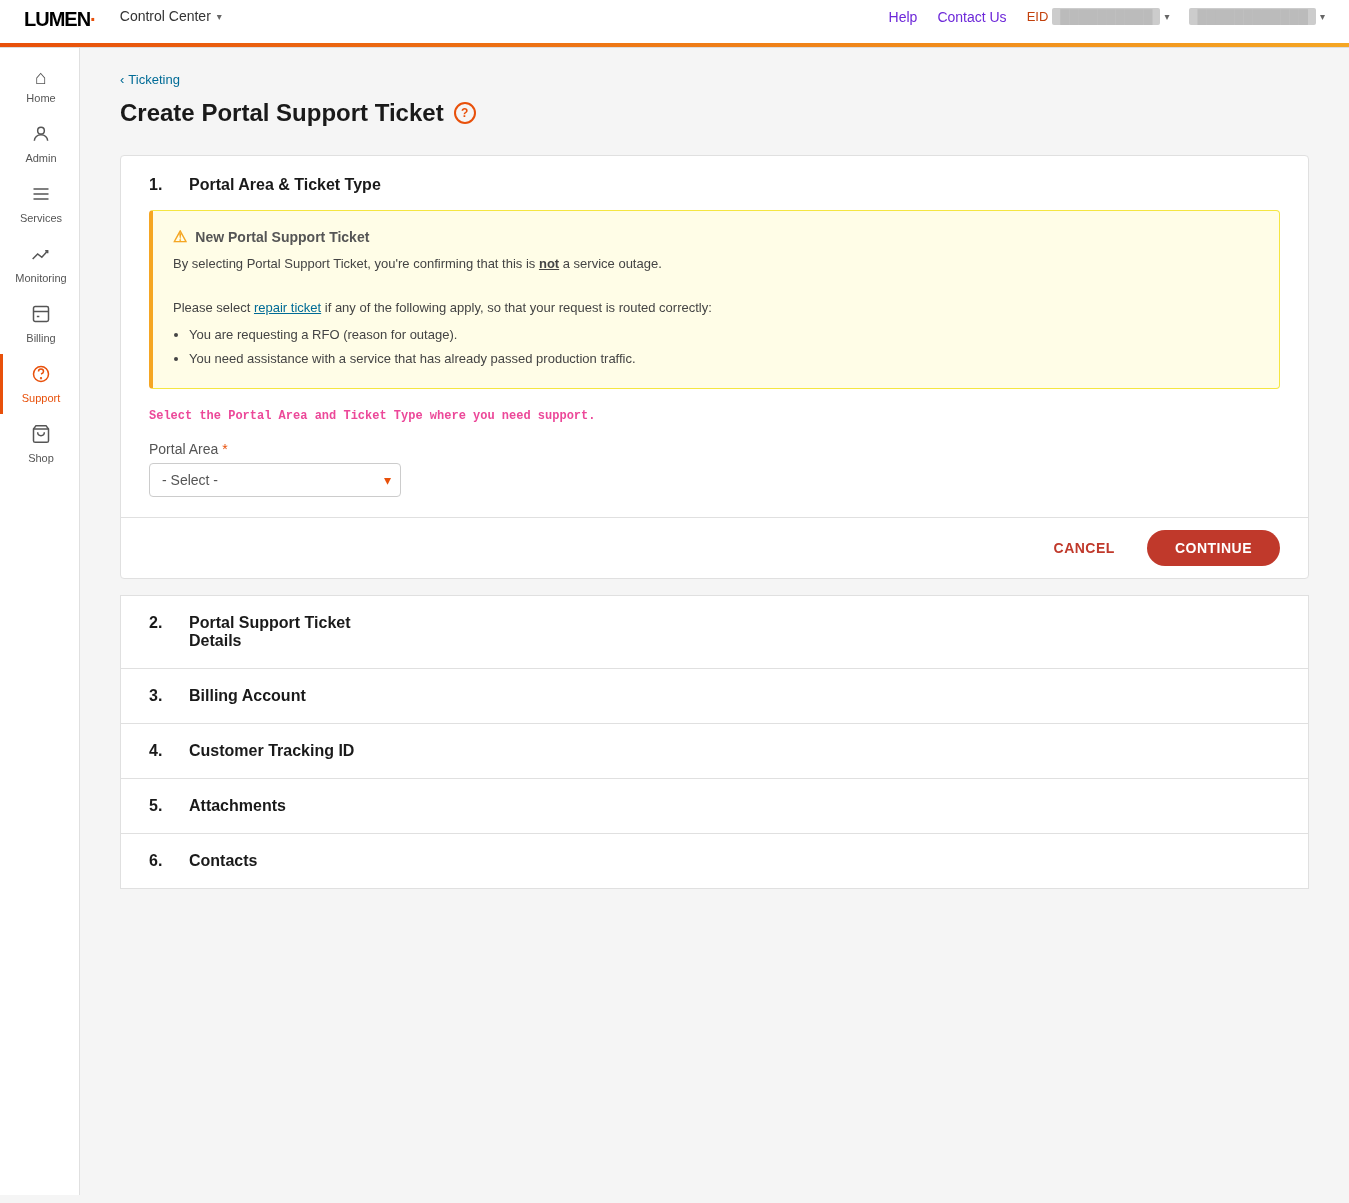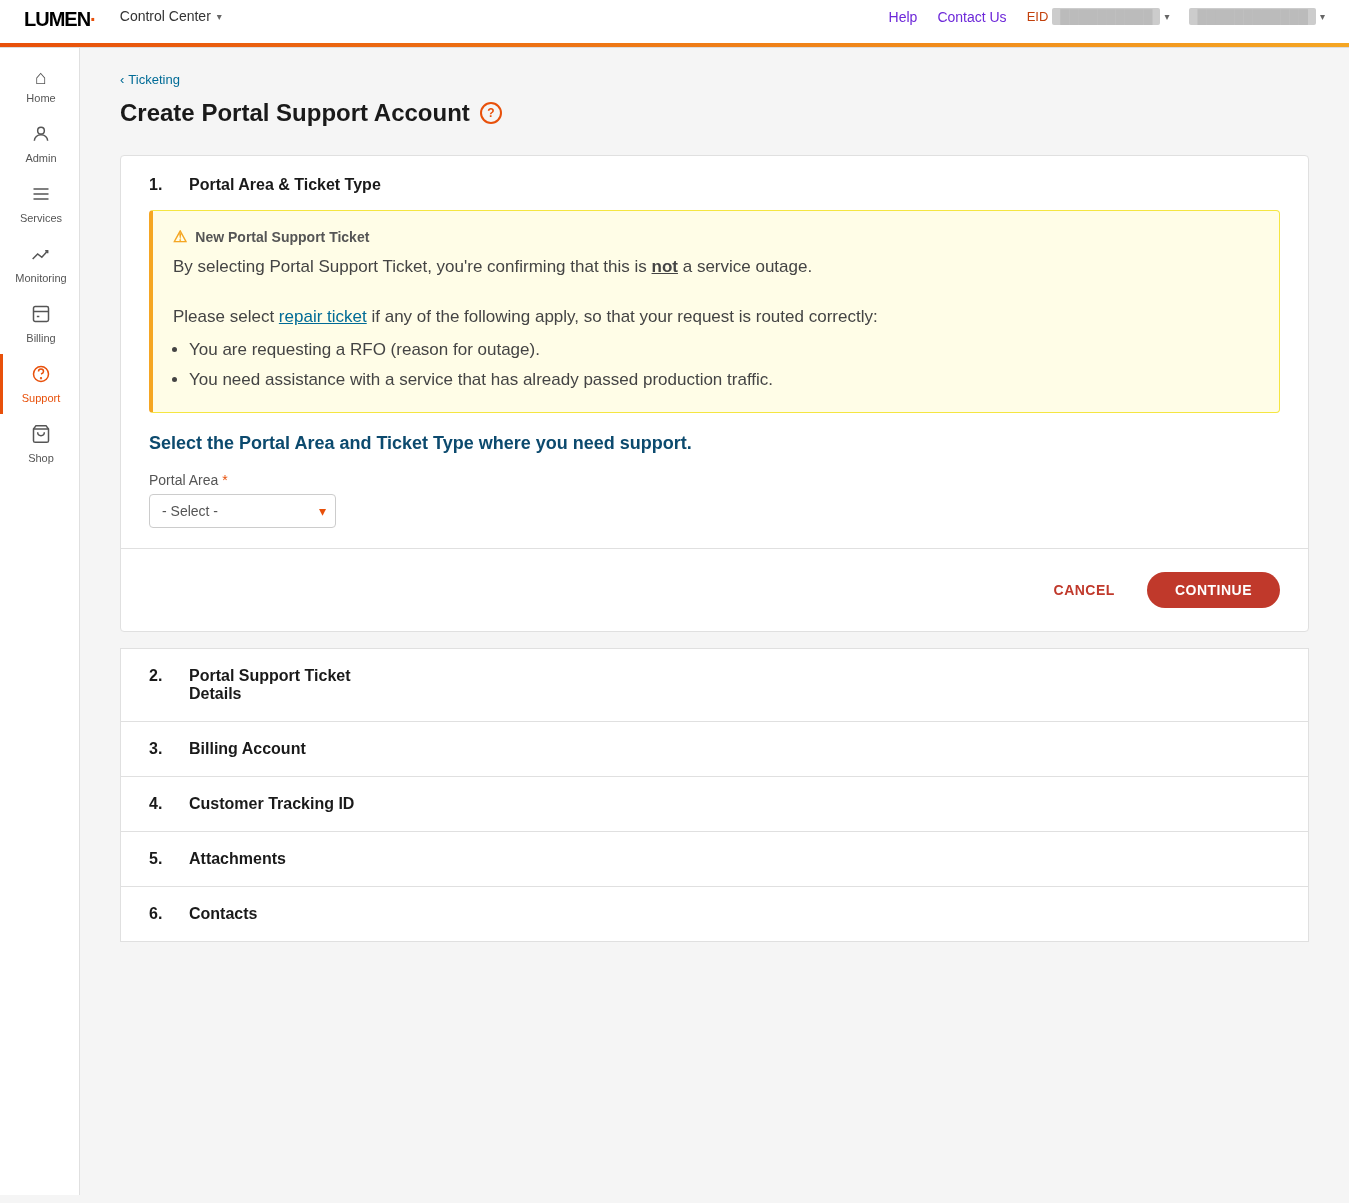--- a/index.html
+++ b/index.html
@@ -175,57 +175,58 @@
       gap: 8px;
       font-weight: 700;
       color: #555;
       margin-bottom: 8px;
     }
     .alert-icon {
       color: #f5a623;
       font-size: 16px;
     }
     .alert-body {
-      font-size: 17px;
+      font-size: 13px;
       color: #444;
       line-height: 1.5;
     }
     .alert-body a {
       color: #006b96;
       text-decoration: underline;
       cursor: pointer;
     }
     .alert-list {
       margin: 8px 0 0 16px;
       list-style: disc;
     }
     .alert-list li { margin-bottom: 4px; }
 
     
     .form-area {
       padding: 0 28px 20px 28px;
     }
     .form-instruction {
-      font-size: 18px;
+      font-size: 12px;
       font-weight: 600;
-      color: #0c4a6e;
+      color: #ec4899;
       margin-bottom: 18px;
+      font-family: Liberation Mono, monospace;
     }
     .form-label {
       font-size: 14px;
       color: #555;
       margin-bottom: 6px;
       display: flex;
       align-items: center;
       gap: 4px;
     }
     .required-star { color: #e8500a; }
     .select-wrapper {
       position: relative;
-      width: 187px;
+      width: 252px;
     }
     .select-input {
       width: 100%;
       padding: 8px 36px 8px 12px;
       border: 1px solid #ccc;
       border-radius: 4px;
       font-size: 14px;
       color: #555;
       background: #fff;
       appearance: none;
@@ -239,21 +240,21 @@
       color: #e8500a;
       pointer-events: none;
       font-size: 14px;
     }
 
     
     .action-bar {
       display: flex;
       justify-content: flex-end;
       gap: 12px;
-      padding: 23px 28px;
+      padding: 12px 28px;
       border-top: 1px solid #e0e0e0;
     }
     .btn-cancel {
       background: transparent;
       border: none;
       color: #c0392b;
       font-size: 14px;
       font-weight: 700;
       letter-spacing: 0.5px;
       cursor: pointer;
@@ -394,21 +395,21 @@
   <main class="main-content">
 
     <div class="breadcrumb">
       <a href="#">
         <span>‹</span>
         <span>Ticketing</span>
       </a>
     </div>
 
     <div class="page-title">
-      <h1>Create Portal Support Account</h1>
+      <h1>Create Portal Support Ticket</h1>
       <div class="help-icon">?</div>
     </div>
 
     <div class="expanded-card">
       <div class="section-header">
         <span class="section-number">1.</span>
         <span class="section-title">Portal Area &amp; Ticket Type</span>
       </div>
 
       <div class="alert-box">

